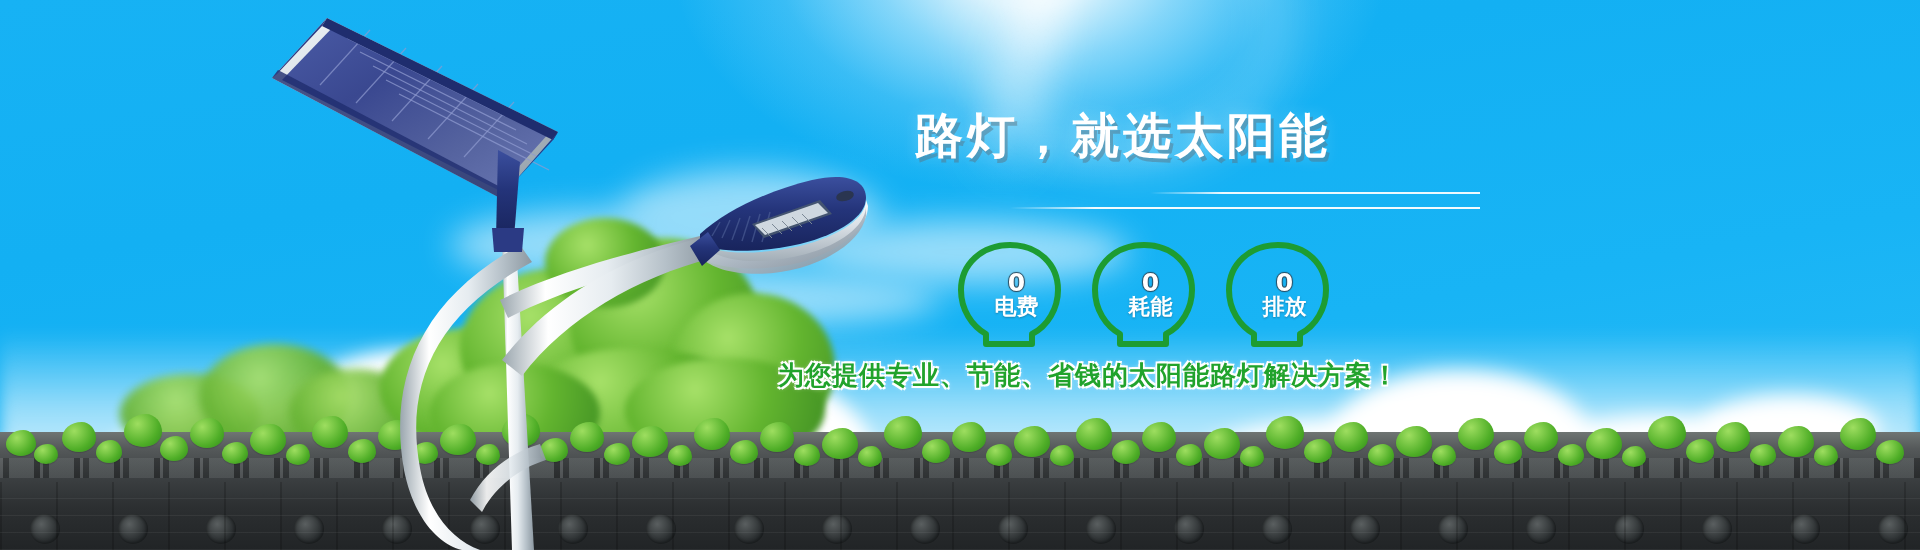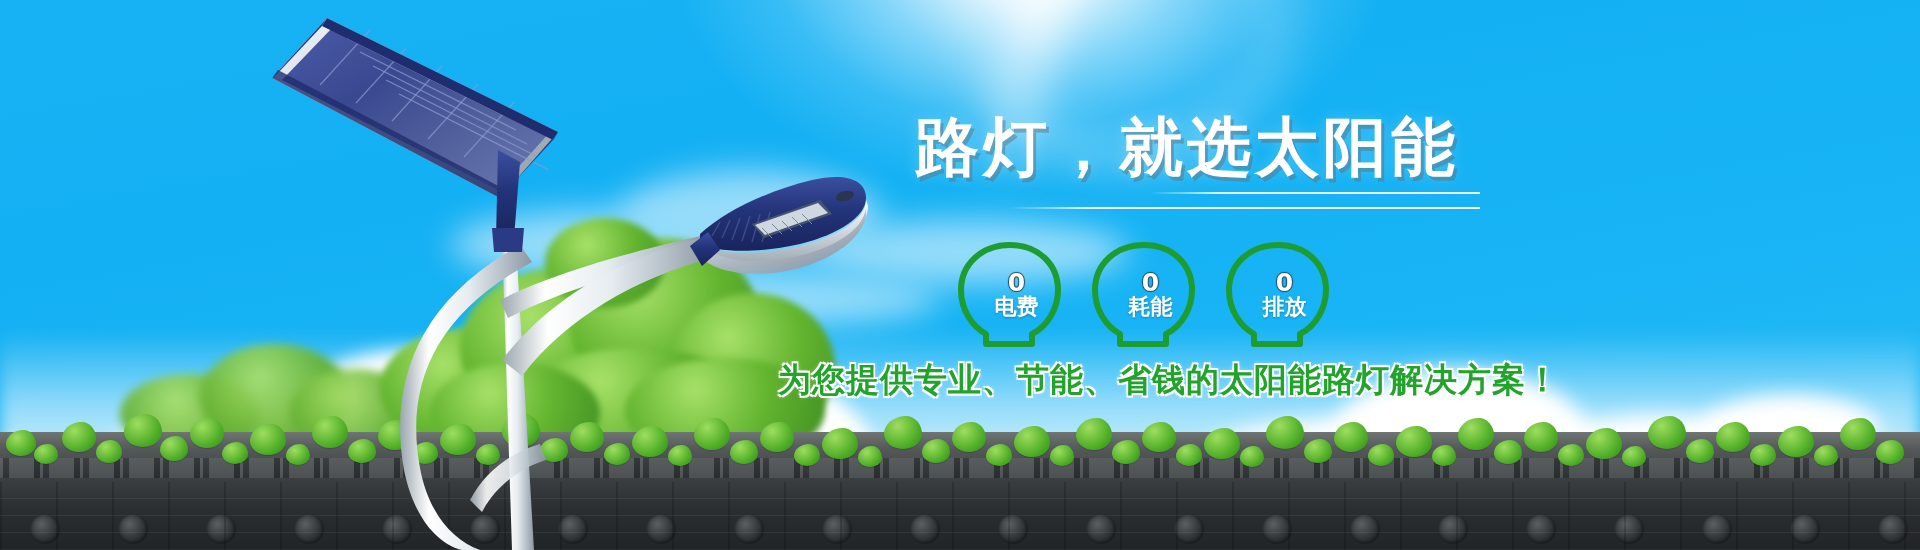--- a/index.html
+++ b/index.html
@@ -130,21 +130,21 @@
     background:radial-gradient(circle at 40% 32%, #a9e06b, #5fae2e 60%, #3f8c24 100%);
     filter:blur(4px); opacity:.92;
   }
 
   
   .lamp { position:absolute; left:0; top:0; width:1920px; height:550px; pointer-events:none; }
 
   
   .headline {
     position:absolute; left:915px; top:104px;
-    font-size:64px; font-weight:bold; color:#ffffff;
+    font-size:48px; font-weight:bold; color:#ffffff;
     letter-spacing:4px;
     white-space:nowrap;
     text-shadow: 3px 4px 0 rgba(90,110,125,0.45), 0 0 16px rgba(255,255,255,0.25);
   }
 
   .rule-top {
     position:absolute; left:1150px; top:192px;
     width:330px; height:2px;
     background:linear-gradient(90deg, rgba(255,255,255,0) 0%, rgba(255,255,255,.92) 22%, rgba(255,255,255,.92) 100%);
   }
@@ -170,21 +170,21 @@
   }
   .badge .lbl {
     font-size:22px; font-weight:bold; color:#ffffff; line-height:1.04;
     text-align:center; letter-spacing:0;
     text-shadow:0 1px 2px rgba(20,70,95,.45);
   }
   .badge.wide .lbl { font-size:24px; line-height:1.06; }
 
   .subtitle {
     position:absolute; left:778px; top:358px;
-    font-size:33px; font-weight:bold; letter-spacing:1px;
+    font-size:26px; font-weight:bold; letter-spacing:1px;
     color:#21a32c; white-space:nowrap;
     text-shadow:
       -1.6px -1.6px 0 #ffffff,  1.6px -1.6px 0 #ffffff,
       -1.6px  1.6px 0 #ffffff,  1.6px  1.6px 0 #ffffff,
       0 0 5px rgba(255,255,255,.85);
   }
 </style>
 </head>
 <body>
 

